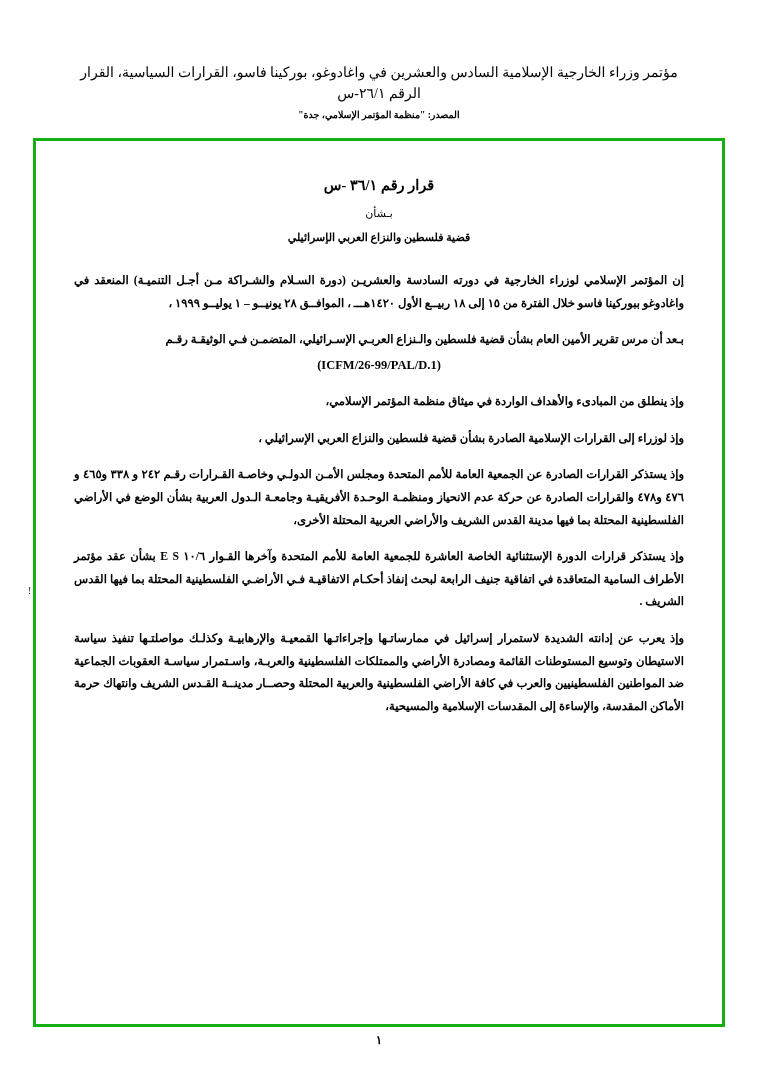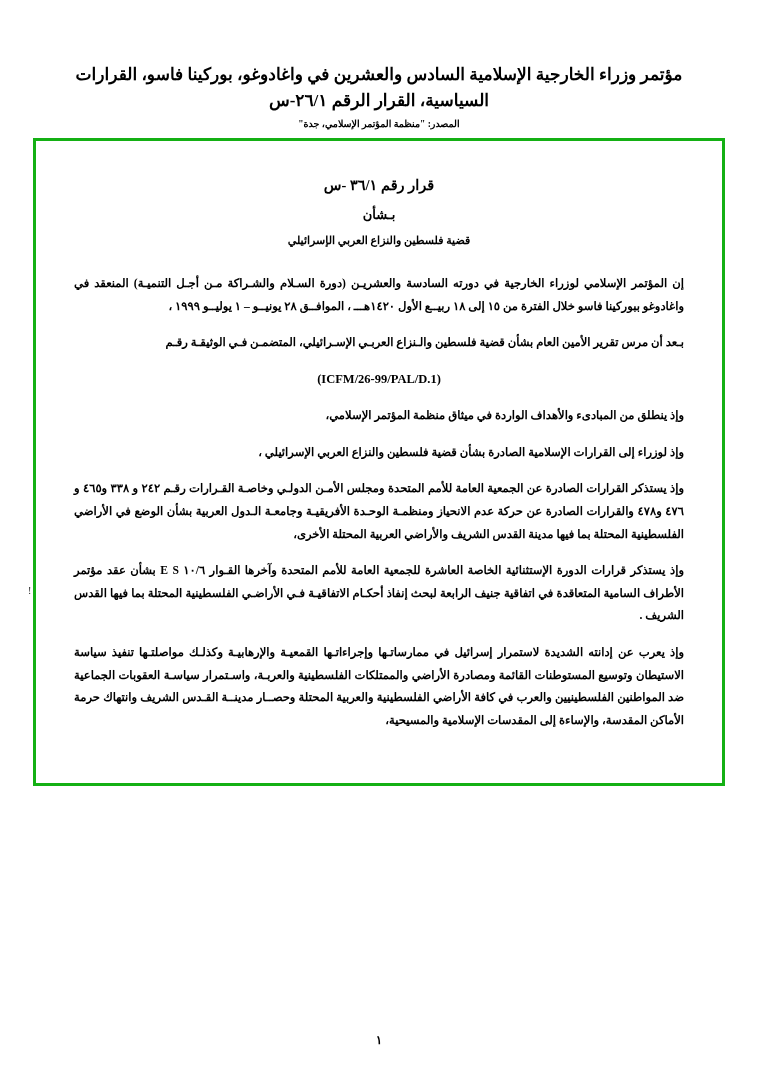--- a/index.html
+++ b/index.html
@@ -24,58 +24,58 @@
   
   .doc-header {
     position: absolute;
     top: 62px;
     right: 72px;
     left: 72px;
     text-align: center;
     direction: rtl;
   }
   .doc-header .line1 {
-    font-size: 17px;
-    font-weight: bold;
+    font-size: 14px;
+    font-weight: normal;
     line-height: 1.5;
     letter-spacing: 0px;
   }
   .doc-header .line2 {
     font-size: 9.5px;
     font-weight: bold;
     margin-top: 5px;
   }
   
   .frame {
     position: absolute;
     top: 138px;
     right: 33px;
     left: 33px;
-    height: 648px;
+    height: 889px;
     border: 3px solid #14b014;
     box-sizing: border-box;
   }
   .frame-inner {
     padding: 36px 38px 20px 38px;
     direction: rtl;
   }
   
   .title-block {
     text-align: center;
     margin-bottom: 26px;
   }
   .title-main {
     font-size: 14.5px;
     font-weight: bold;
     letter-spacing: 1px;
     margin-bottom: 13px;
   }
   .title-sub {
-    font-size: 13px;
-    font-weight: bold;
+    font-size: 11px;
+    font-weight: normal;
     letter-spacing: 1px;
     margin-bottom: 11px;
   }
   .title-topic {
     font-size: 11px;
     font-weight: bold;
     letter-spacing: 1px;
   }
   
   p.para {
@@ -92,21 +92,21 @@
   }
   .lead {
     font-weight: bold;
   }
   .ref-code {
     display: block;
     text-align: center;
     direction: ltr;
     font-size: 12.5px;
     font-weight: bold;
-    margin-top: 12px;
+    margin-top: 1px;
     margin-bottom: 2px;
     font-family: "Liberation Serif", "DejaVu Serif", serif;
   }
   
   .stray-mark {
     position: absolute;
     top: 585px;
     left: 28px;
     font-size: 10px;
     color: #222;

